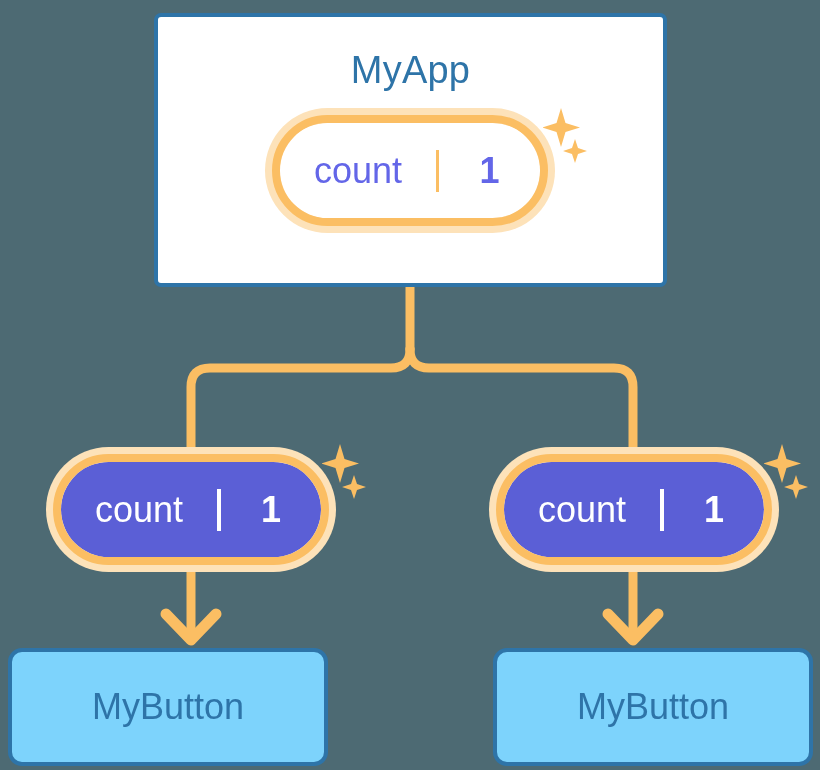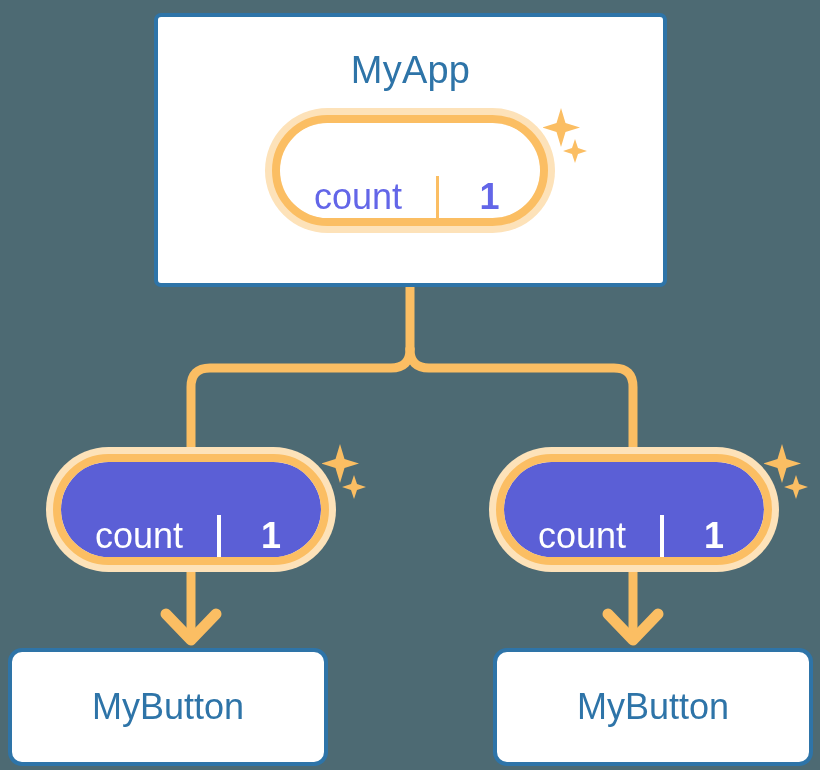--- a/index.html
+++ b/index.html
@@ -67,21 +67,21 @@
     box-sizing: border-box;
     border-radius: 999px;
     border: 8px solid #fbbe63;    
     display: flex;
     align-items: stretch;
     overflow: hidden;
   }
   .pill-inner {
     flex: 1;
     display: flex;
-    align-items: flex-end;
+    align-items: center;
     border-radius: 999px;
     overflow: hidden;
   }
   .pill-cell {
     display: flex;
     align-items: center;
     justify-content: center;
   }
   .pill-key {
     flex: 0 0 60%;
@@ -112,21 +112,21 @@
 
   
   .sparkle {
     position: absolute;
     pointer-events: none;
   }
 
   
   .btn-card {
     position: absolute;
-    background: #ffffff;
+    background: #7dd3fc;
     border: 4px solid #2e74a8;
     border-radius: 14px;
     box-sizing: border-box;
     display: flex;
     align-items: center;
     justify-content: center;
   }
   .btn-card .btn-label {
     color: #2e74a8;
     font-size: 36px;

